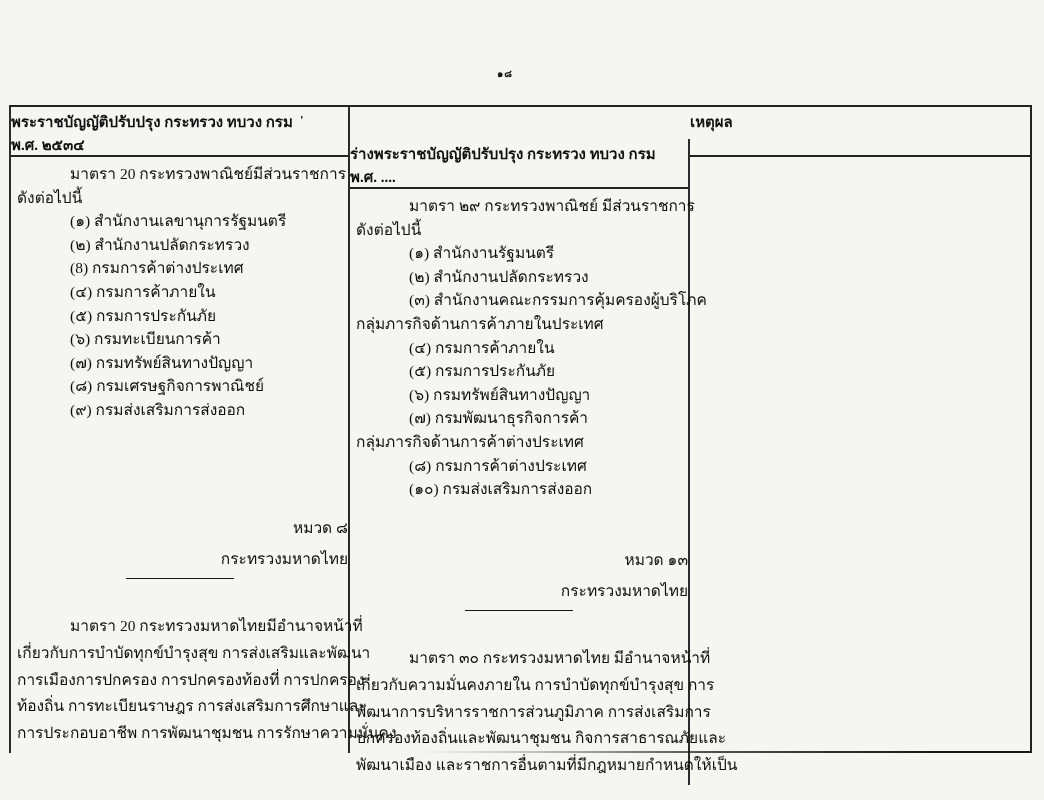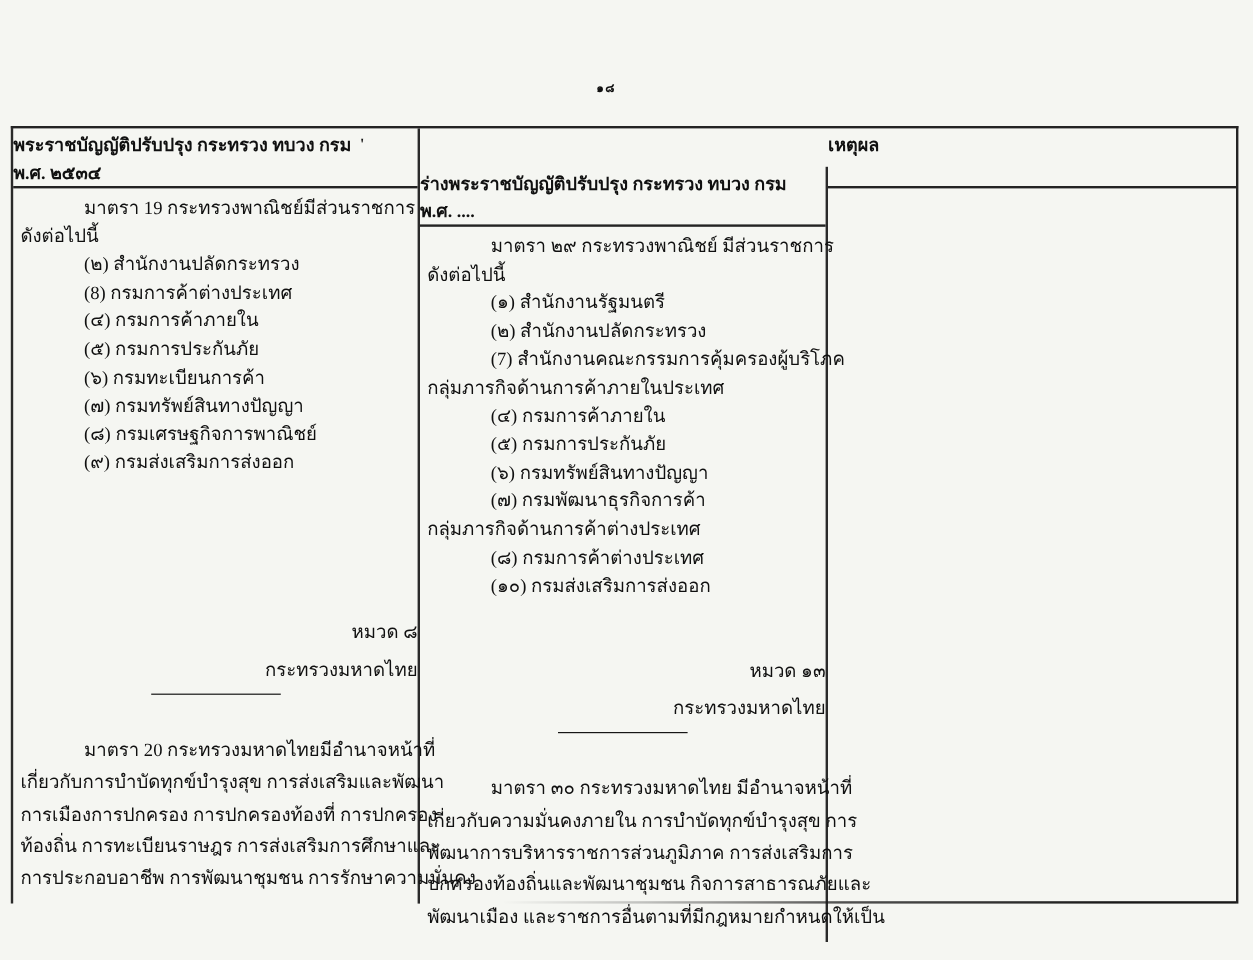--- a/index.html
+++ b/index.html
@@ -76,22 +76,23 @@
 <div class="doc-table">
 
   <div class="col col-1">
     <div class="head-cell">
       <div class="ln-h">พระราชบัญญัติปรับปรุง กระทรวง ทบวง กรม</div>
       <div class="ln-h">พ.ศ. ๒๕๓๔</div>
       <span class="stray-mark">'</span>
     </div>
     <div class="body-cell">
       <div class="sec-top">
-        <div class="ln indent">มาตรา 19 กระทรวงพาณิชย์มีส่วนราชการ</div>
+        <div class="ln indent">มาตรา 20 กระทรวงพาณิชย์มีส่วนราชการ</div>
         <div class="ln">ดังต่อไปนี้</div>
+        <div class="ln li">(๑) สำนักงานเลขานุการรัฐมนตรี</div>
         <div class="ln li">(๒) สำนักงานปลัดกระทรวง</div>
         <div class="ln li">(8) กรมการค้าต่างประเทศ</div>
         <div class="ln li">(๔) กรมการค้าภายใน</div>
         <div class="ln li">(๕) กรมการประกันภัย</div>
         <div class="ln li">(๖) กรมทะเบียนการค้า</div>
         <div class="ln li">(๗) กรมทรัพย์สินทางปัญญา</div>
         <div class="ln li">(๘) กรมเศรษฐกิจการพาณิชย์</div>
         <div class="ln li">(๙) กรมส่งเสริมการส่งออก</div>
       </div>
       <div class="sec-chapter">
@@ -113,21 +114,21 @@
     <div class="head-cell">
       <div class="ln-h">ร่างพระราชบัญญัติปรับปรุง กระทรวง ทบวง กรม</div>
       <div class="ln-h">พ.ศ. ....</div>
     </div>
     <div class="body-cell">
       <div class="sec-top">
         <div class="ln indent">มาตรา ๒๙  กระทรวงพาณิชย์ มีส่วนราชการ</div>
         <div class="ln">ดังต่อไปนี้</div>
         <div class="ln li">(๑) สำนักงานรัฐมนตรี</div>
         <div class="ln li">(๒) สำนักงานปลัดกระทรวง</div>
-        <div class="ln li">(7) สำนักงานคณะกรรมการคุ้มครองผู้บริโภค</div>
+        <div class="ln li">(๓) สำนักงานคณะกรรมการคุ้มครองผู้บริโภค</div>
         <div class="ln">กลุ่มภารกิจด้านการค้าภายในประเทศ</div>
         <div class="ln li">(๔) กรมการค้าภายใน</div>
         <div class="ln li">(๕) กรมการประกันภัย</div>
         <div class="ln li">(๖) กรมทรัพย์สินทางปัญญา</div>
         <div class="ln li">(๗) กรมพัฒนาธุรกิจการค้า</div>
         <div class="ln">กลุ่มภารกิจด้านการค้าต่างประเทศ</div>
         <div class="ln li">(๘) กรมการค้าต่างประเทศ</div>
         <div class="ln li">(๑๐) กรมส่งเสริมการส่งออก</div>
       </div>
       <div class="sec-chapter">

